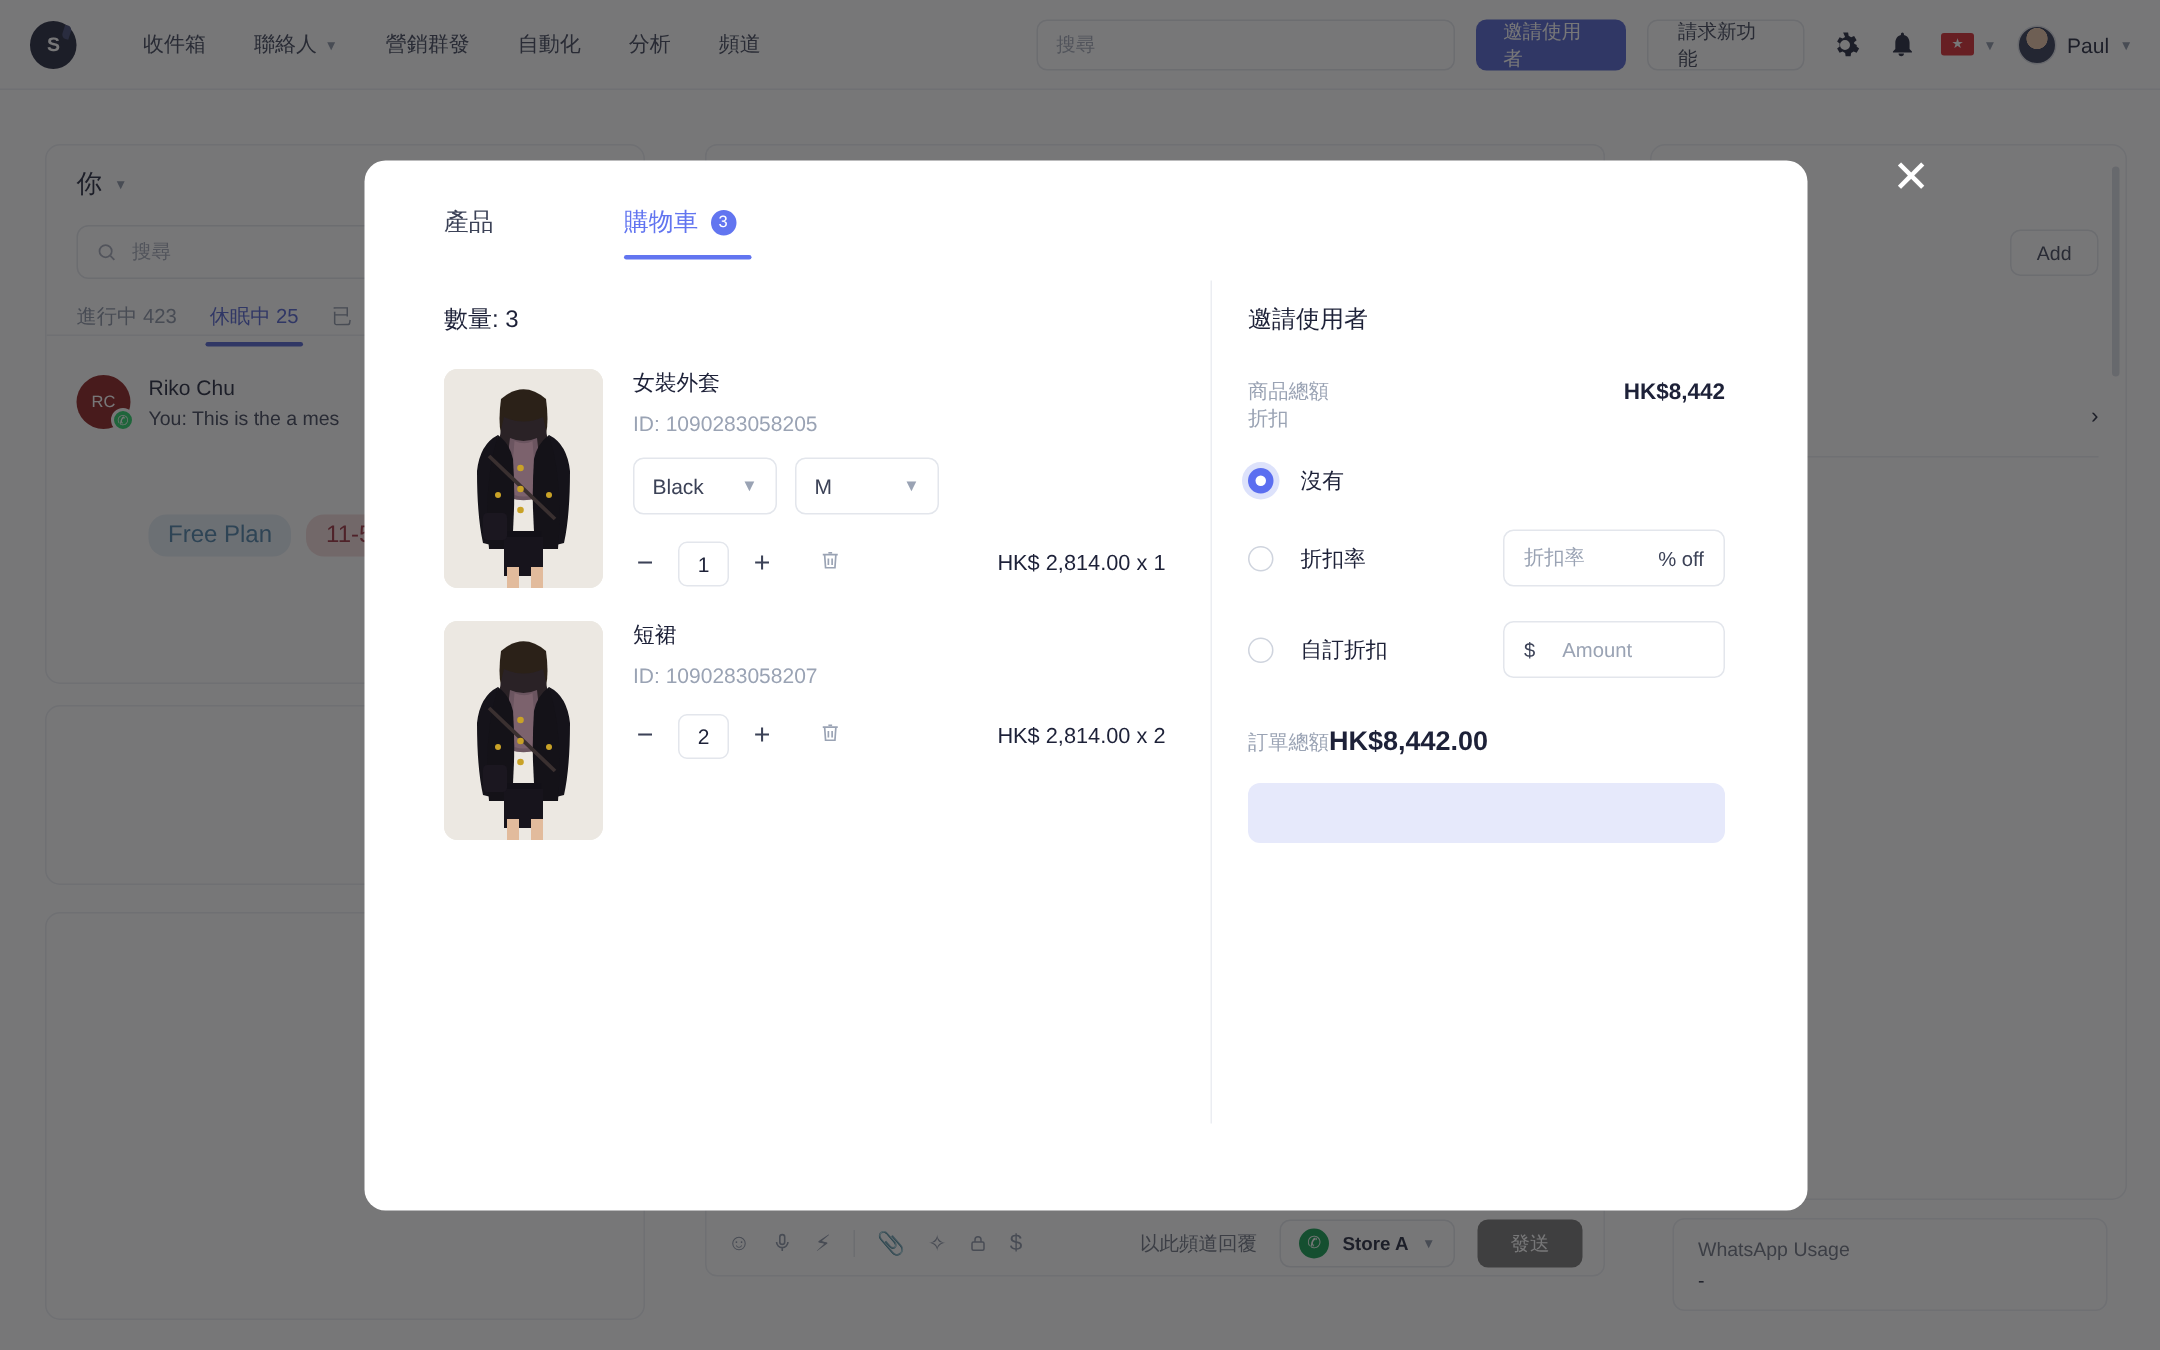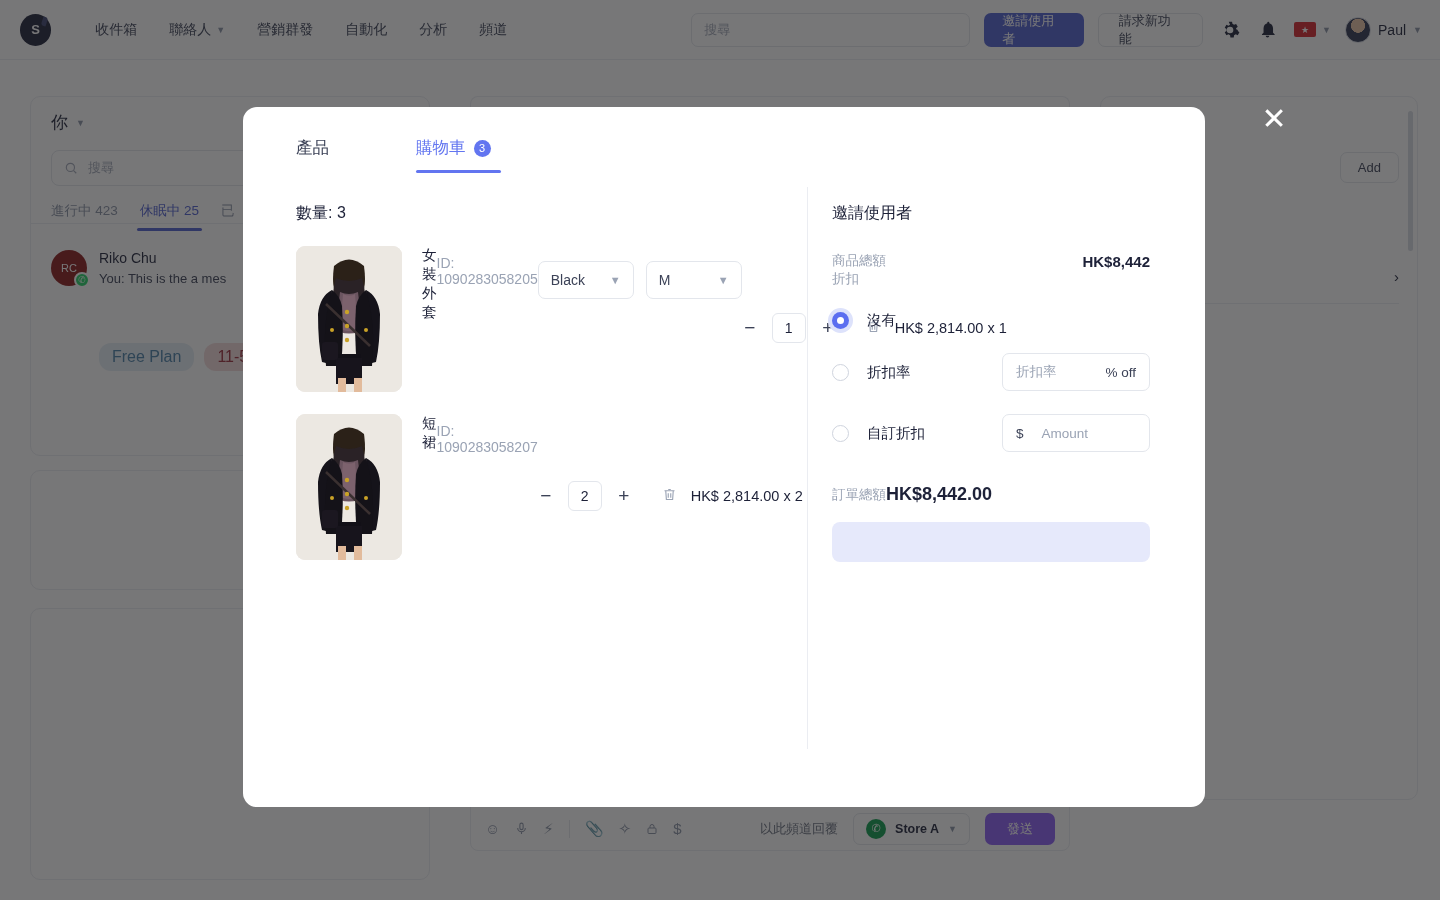--- a/index.html
+++ b/index.html
@@ -125,21 +125,21 @@
   .cmp-sep { width:1px; height:18px; background:#e3e6ec; }
   .cmp-reply { margin-left: auto; font-size: 13px; color: #6b7280; white-space: nowrap;}
   .cmp-store {
     height: 32px; border: 1px solid #e3e6ec; border-radius: 7px; display:flex;
     align-items:center; gap: 9px; padding: 0 12px; cursor:pointer;
   }
   .cmp-store-dot { width:20px;height:20px;border-radius:50%;background:#0b9c4b;
     display:flex;align-items:center;justify-content:center;color:#fff;font-size:11px;}
   .cmp-store-name { font-size: 12.5px; color:#1d2138; font-weight:600;}
   .cmp-send {
-    height: 32px; padding: 0 22px; border-radius: 7px; background:#8b5cf6; color:#fff;
+    height: 32px; padding: 0 22px; border-radius: 7px; background:#737373; color:#fff;
     font-size: 13px; display:flex; align-items:center; cursor:pointer;
   }
   .chat-area {
     position:absolute; left:470px; top:96px; width:600px; height:711px;
     background:#fff; border:1px solid #ebedf2; border-bottom:none; border-radius:8px 8px 0 0;
   }
 
   
   .right-panel {
     position: absolute; left: 1100px; top: 96px; width: 318px; height: 704px;
@@ -222,21 +222,21 @@
   }
   .sel .chev2 { color:#9aa3b4; font-size: 11px; }
   .qtyrow { display:flex; align-items:center; gap: 14px; margin-top: 18px; }
   .qbtn { font-size: 19px; color:#3c4257; cursor:pointer; width:16px; text-align:center; user-select:none;}
   .qinput {
     width: 34px; height: 30px; border:1px solid #e3e6ec; border-radius: 6px;
     font-size: 14px; color:#1d2138; text-align:center; line-height:28px;
   }
   .trash { color:#9aa3b4; font-size:16px; cursor:pointer; margin-left: 16px;}
   .line-price { font-size: 14.5px; color:#1d2138; margin-left:auto; white-space:nowrap;}
-  .item-right { flex:1; display:flex; flex-direction:row; }
+  .item-right { flex:1; display:flex; flex-direction:column; }
 
   .vdiv { width:1px; background:#ebedf2; margin: 14px 0 45px; }
 
   .order-col { flex:1; padding: 30px 55px 0 24px; }
   .order-title { font-size: 16px; color:#1d2138; }
   .row-sb { display:flex; align-items:center; justify-content:space-between; }
   .sub-label { font-size: 13.5px; color:#9aa3b4; }
   .sub-val { font-size: 15px; color:#1d2138; font-weight:600; }
   .disc-label { font-size: 13.5px; color:#9aa3b4; }
   .radio-row { display:flex; align-items:center; margin-top: 23px; }
@@ -428,20 +428,24 @@
       <span class="rp-add"><span>Add</span></span>
     </div>
     <div class="rp-link">
       <span>Analytics</span>
       <span>›</span>
     </div>
     <div class="rp-details">etails</div>
     <div class="rp-scroll"></div>
   </div>
 
+  <div class="wa-usage">
+    <div class="wa-usage-t">WhatsApp Usage</div>
+    <div class="wa-usage-v">-</div>
+  </div>
 </div>
 
 <div id="overlay"></div>
 <div id="close-x">✕</div>
 
 <div id="modal">
 
   <div class="tabs">
     <div class="tab">
       <span>產品</span>

